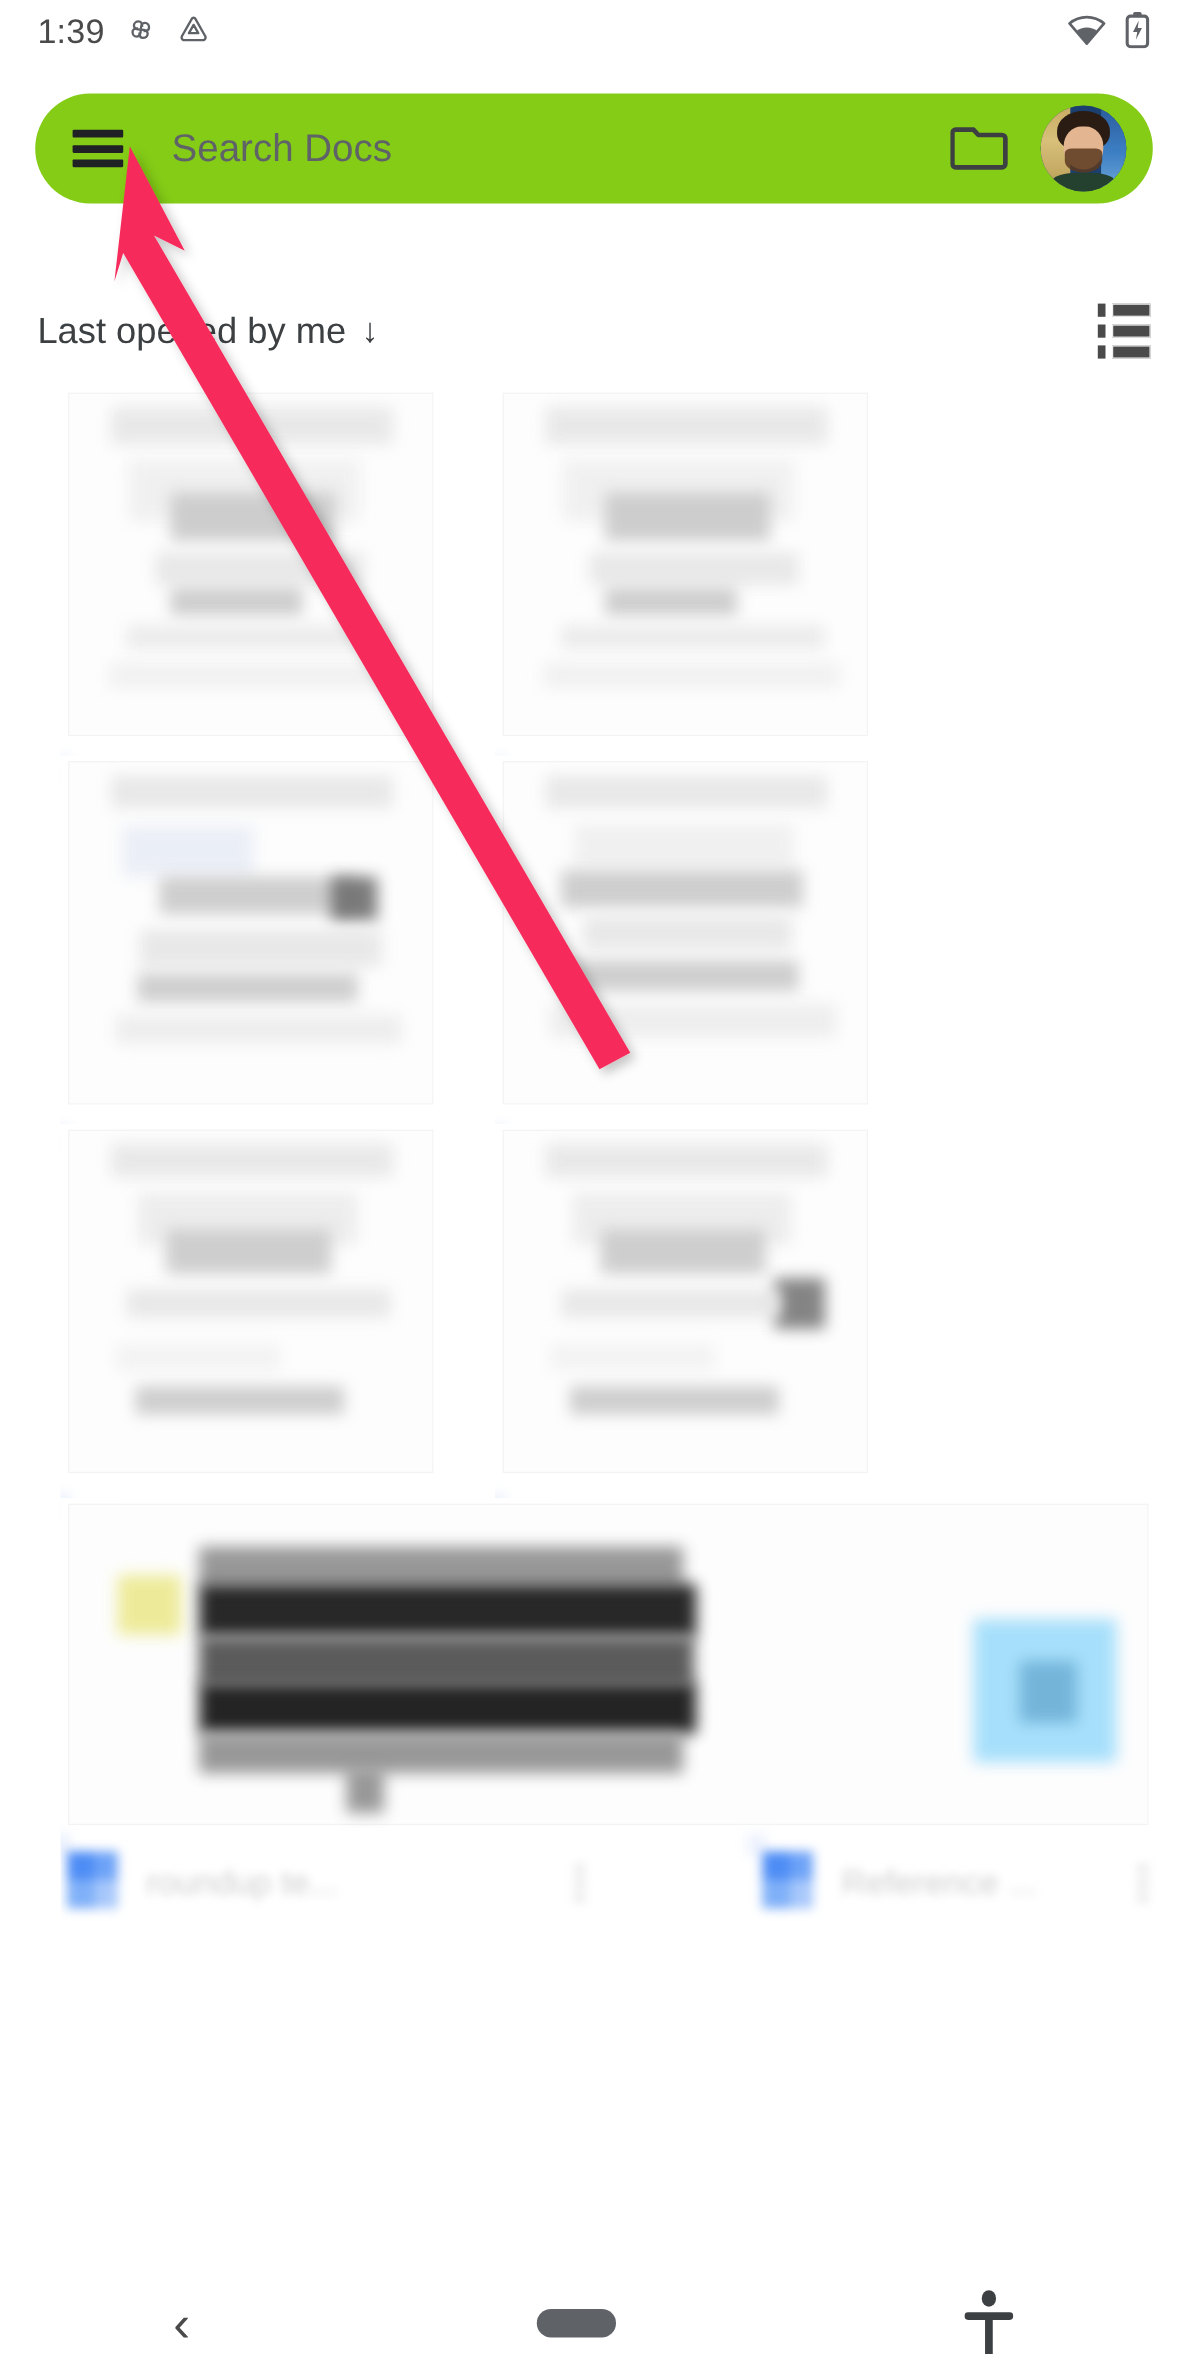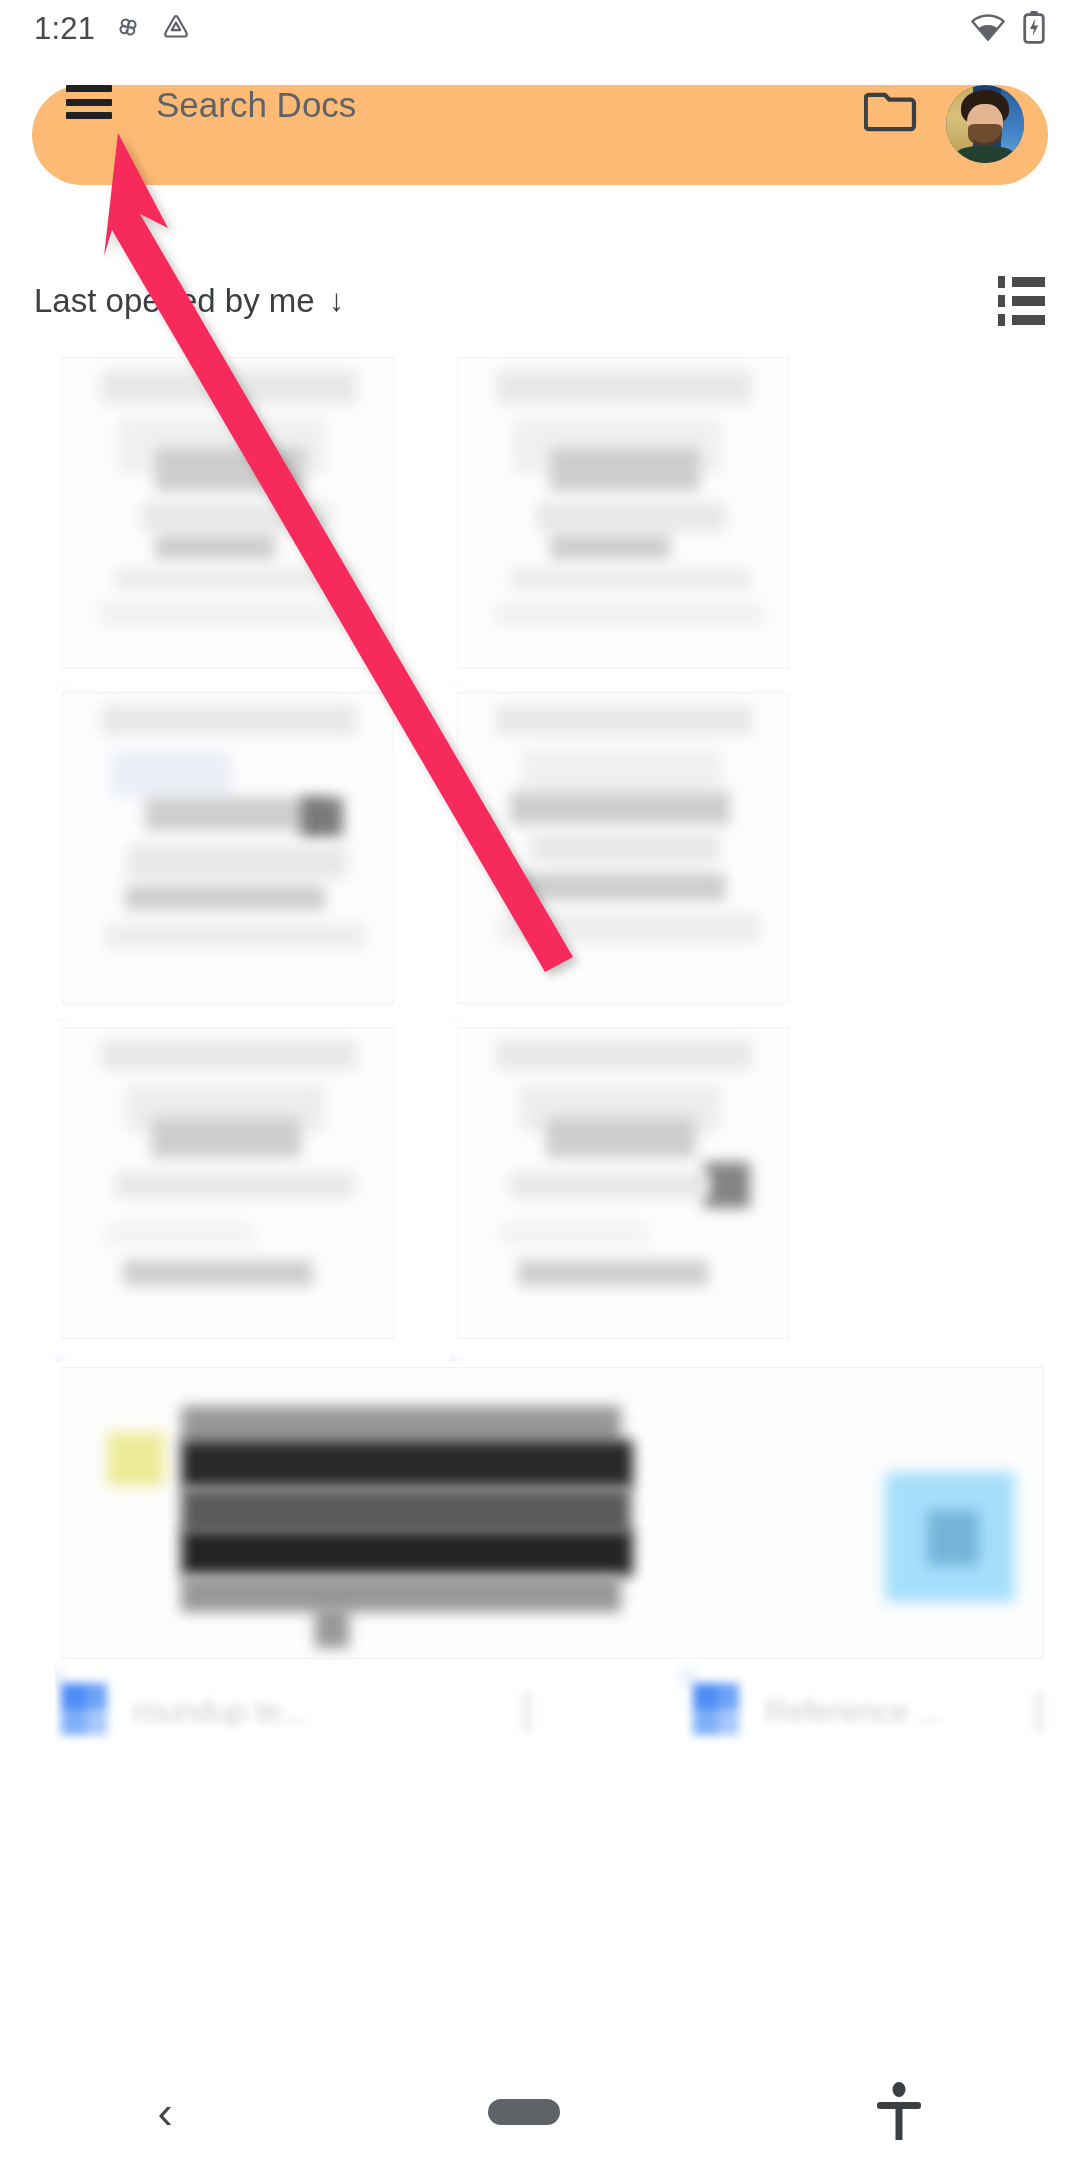--- a/index.html
+++ b/index.html
@@ -48,23 +48,24 @@
     gap: 16px;
   }
 
   
   .search-bar {
     position: absolute;
     top: 85px;
     left: 32px;
     width: 1016px;
     height: 100px;
-    background: #fdba74;
+    background: #84cc16;
     border-radius: 50px;
     display: flex;
+    align-items: center;
     padding: 0 24px 0 34px;
   }
   .hamburger {
     width: 46px;
     height: 34px;
     display: flex;
     flex-direction: column;
     justify-content: space-between;
     flex: 0 0 auto;
     cursor: pointer;
@@ -323,21 +324,21 @@
     background: #3c4043;
   }
 </style>
 </head>
 <body>
 
 <div id="screen">
 
   <div class="status-bar">
     <div class="status-left">
-      <span class="status-clock">1:21</span>
+      <span class="status-clock">1:39</span>
       <span>
         <svg width="30" height="30" viewBox="0 0 24 24" fill="none" stroke="#5f6368" stroke-width="1.7">
           <path d="M12 12c0-3 1.2-5 3-5s3 1.6 3 3.4S16.4 13 14 13"></path>
           <path d="M12 12c3 0 5 1.2 5 3s-1.6 3-3.4 3S11 16.4 11 14"></path>
           <path d="M12 12c0 3-1.2 5-3 5s-3-1.6-3-3.4S7.6 11 10 11"></path>
           <path d="M12 12c-3 0-5-1.2-5-3s1.6-3 3.4-3S13 7.6 13 10"></path>
         </svg>
       </span>
       <span>
         <svg width="30" height="30" viewBox="0 0 24 24" fill="none" stroke="#5f6368" stroke-width="1.7" stroke-linejoin="round">

